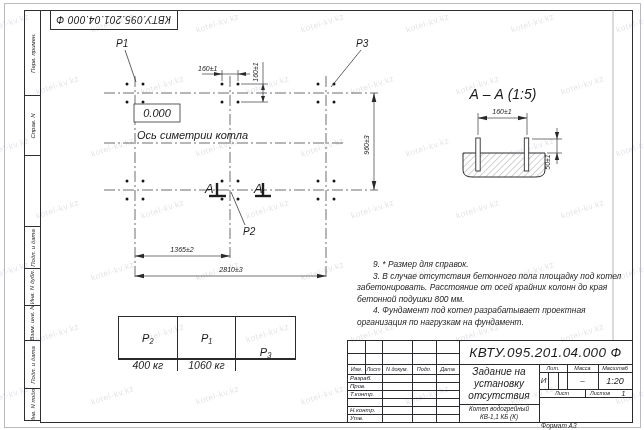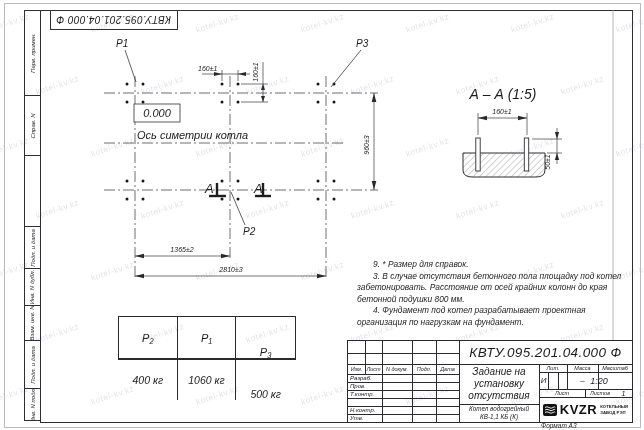--- a/index.html
+++ b/index.html
@@ -264,21 +264,20 @@
       <text transform="rotate(-90 550 162)" x="550" y="162" class="t7" text-anchor="middle">50±1</text>
     </g>
   </svg>
 
   <div class="abs load-table">
     <div class="lt-cell hdr">P₂</div>
     <div class="lt-cell hdr">P₁</div>
     <div class="lt-cell hdr lastcol">P₃</div>
     <div class="lt-cell">400 кг</div>
     <div class="lt-cell">1060 кг</div>
-    <div class="lt-cell lastcol">500 кг</div>
   </div>
 
   <div class="abs notes">
     <p>9. * Размер для справок.</p>
     <p>3. В случае отсутствия бетонного пола площадку под котел забетонировать. Расстояние от осей крайних колонн до края бетонной подушки 800 мм.</p>
     <p>4. Фундамент под котел разрабатывает проектная организация по нагрузкам на фундамент.</p>
   </div>
 
   <div class="abs tblock">
 
@@ -330,34 +329,23 @@
     <div class="cell product" style="left:111px;top:63px;width:80px;height:18px;flex-direction:column">
       <span>Котел водогрейный</span>
       <span>КВ-1,1 КБ (К)</span>
     </div>
 
     <div class="cell" style="left:191px;top:23px;width:28px;height:8px">Лит.</div>
     <div class="cell" style="left:219px;top:23px;width:31px;height:8px">Масса</div>
     <div class="cell" style="left:250px;top:23px;width:34px;height:8px">Масштаб</div>
     <div class="cell litval" style="left:191px;top:31px;width:9px;height:17px">И</div>
     <div class="cell litval" style="left:219px;top:31px;width:31px;height:17px">–</div>
-    <div class="cell scaleval" style="left:234px;top:31px;width:34px;height:17px">1:20</div>
+    <div class="cell scaleval" style="left:250px;top:31px;width:34px;height:17px">1:20</div>
 
     <div class="cell" style="left:191px;top:48px;width:46px;height:8px">Лист</div>
     <div class="cell" style="left:237px;top:48px;width:30px;height:8px">Листов</div>
     <div class="cell" style="left:267px;top:48px;width:17px;height:8px;font-size:7px">1</div>
 
-    <div class="cell logo-cell" style="left:191px;top:56px;width:93px;height:25px">
-      <svg width="14" height="14" viewBox="0 0 14 14">
-        <rect x="0" y="1" width="14" height="12" rx="2" fill="#111"></rect>
-        <path d="M2 4.5 Q4 3 6 4.5 T10 4.5 T12 4.5 M2 7 Q4 5.5 6 7 T10 7 T12 7 M2 9.5 Q4 8 6 9.5 T10 9.5 T12 9.5" stroke="#fff" stroke-width="0.9" fill="none"></path>
-      </svg>
-      <span class="kvzr">KVZR</span>
-      <span class="kvzr-sub">
-        <span>КОТЕЛЬНЫЙ</span>
-        <span>ЗАВОД РЭП</span>
-      </span>
-    </div>
   </div>
 
   <div class="abs fmt">Формат А3</div>
 
 </div>
 
 </body></html>

